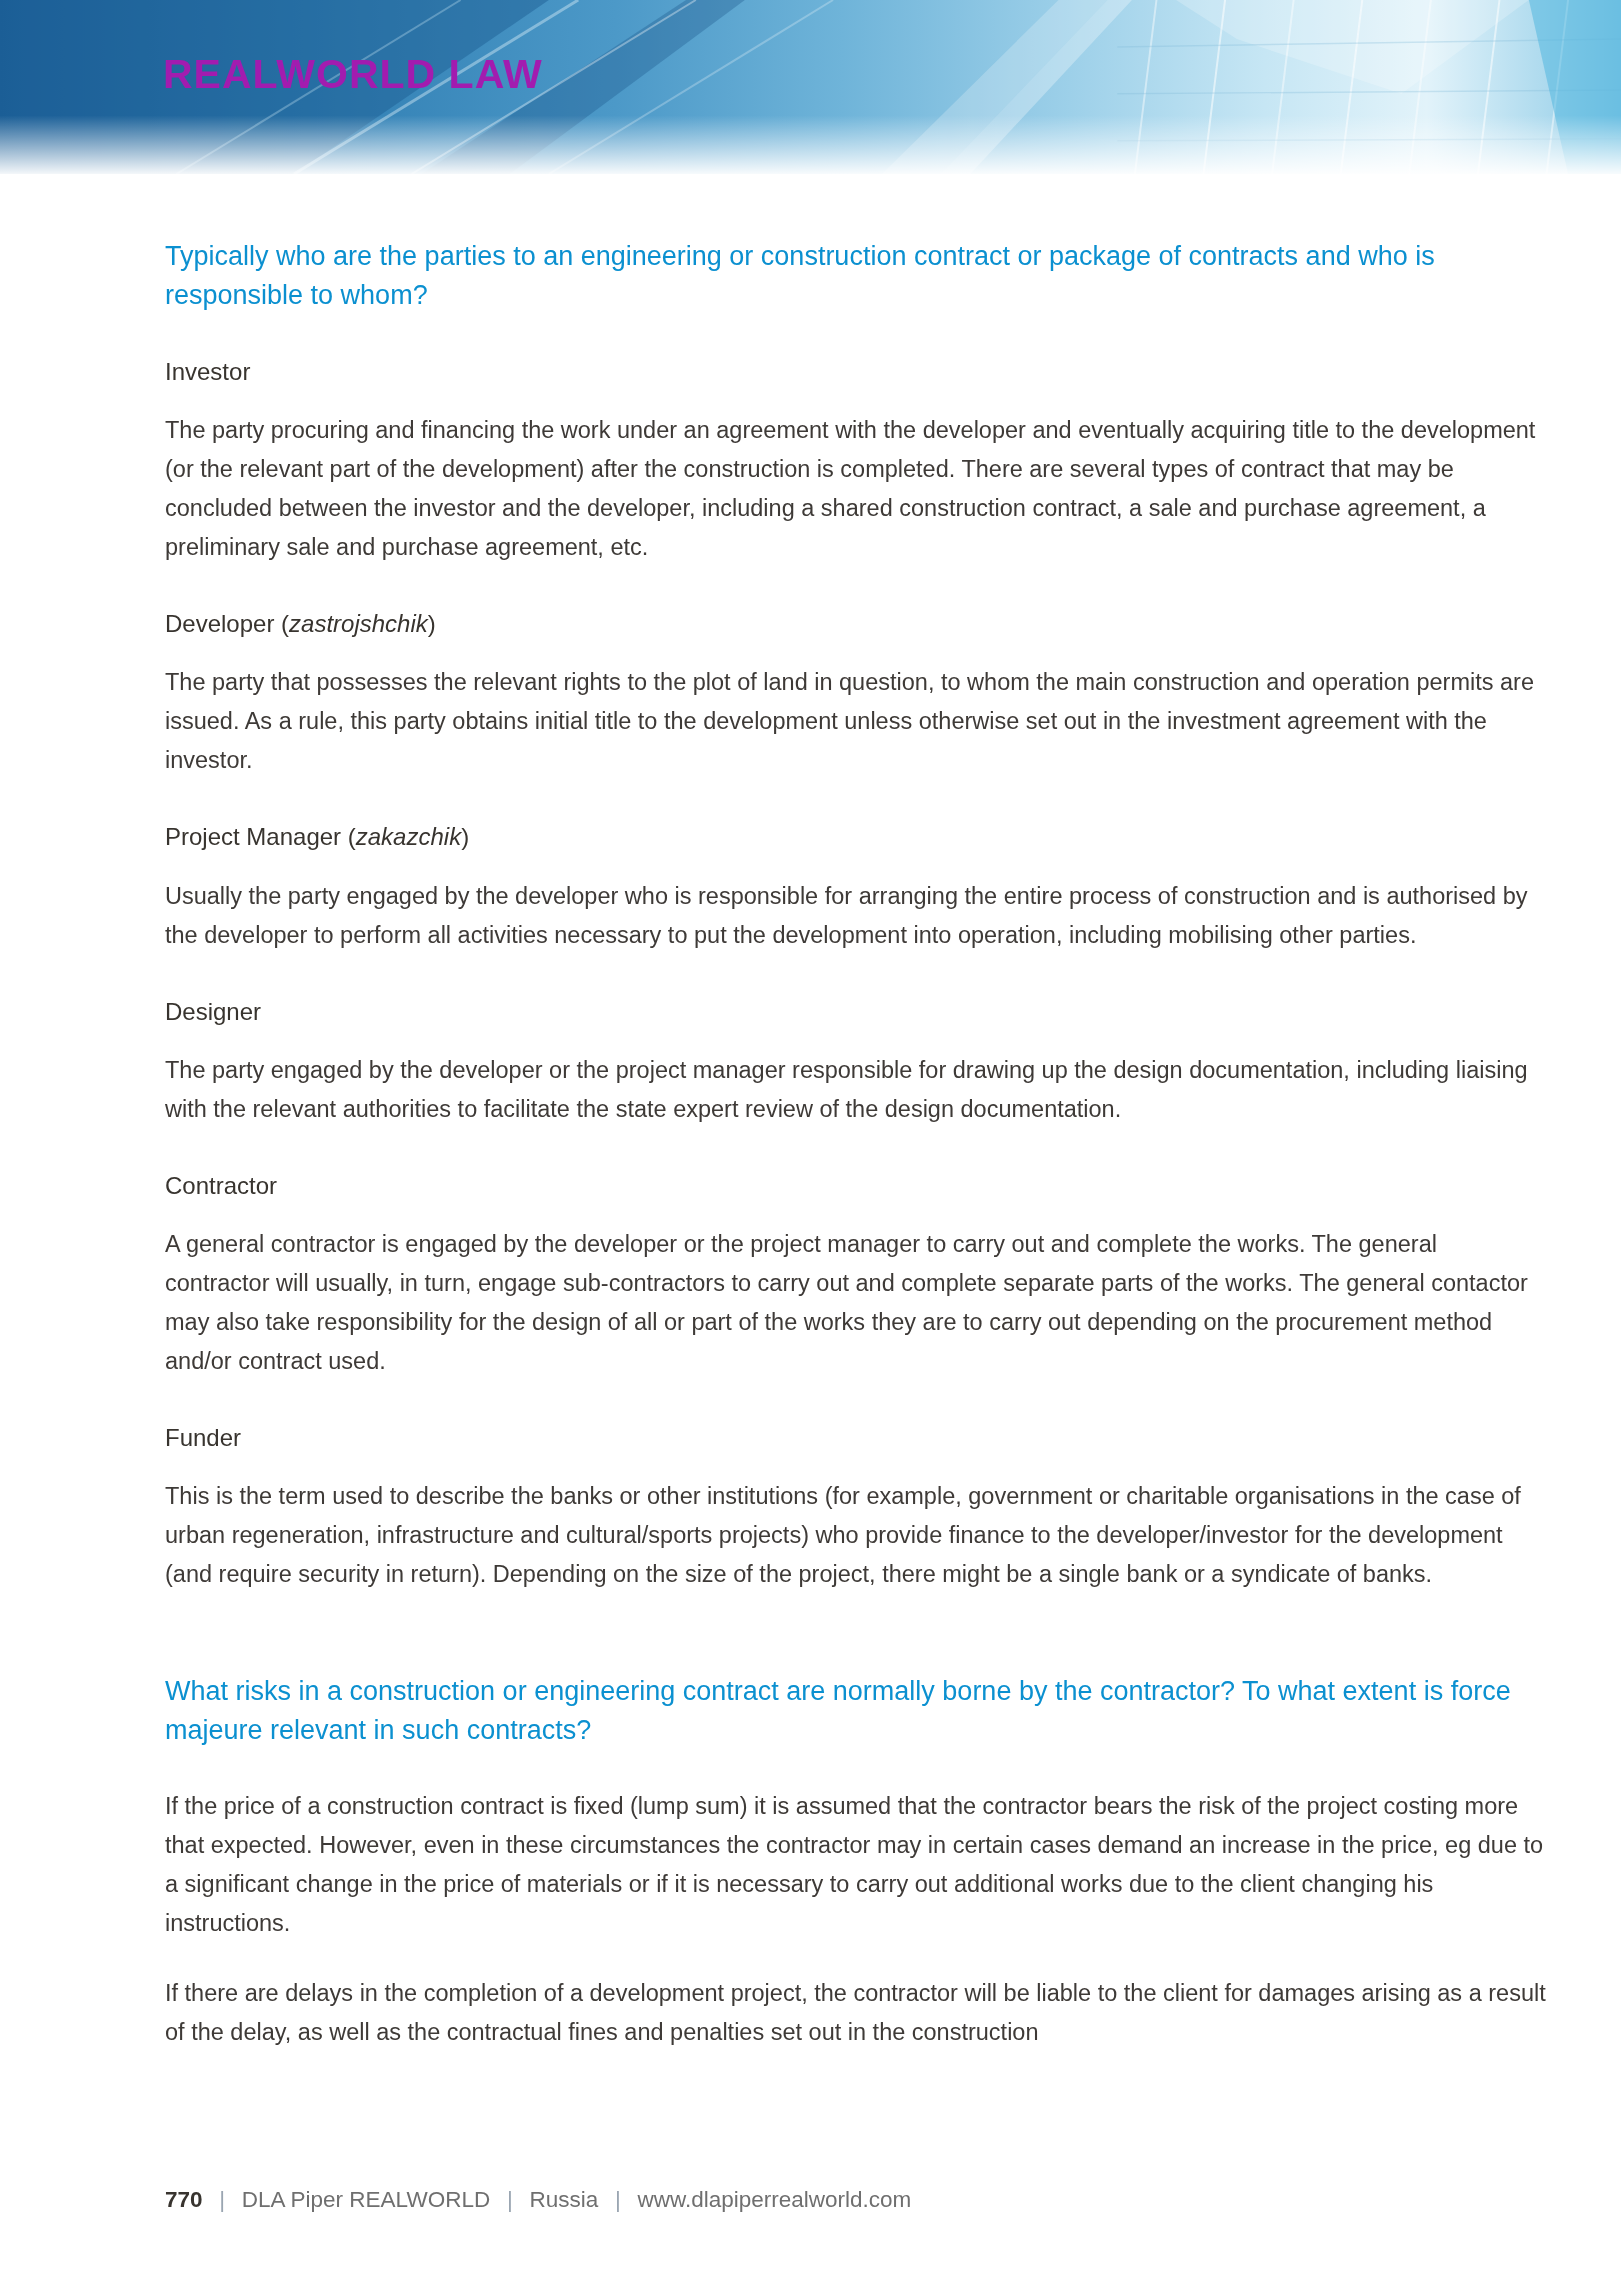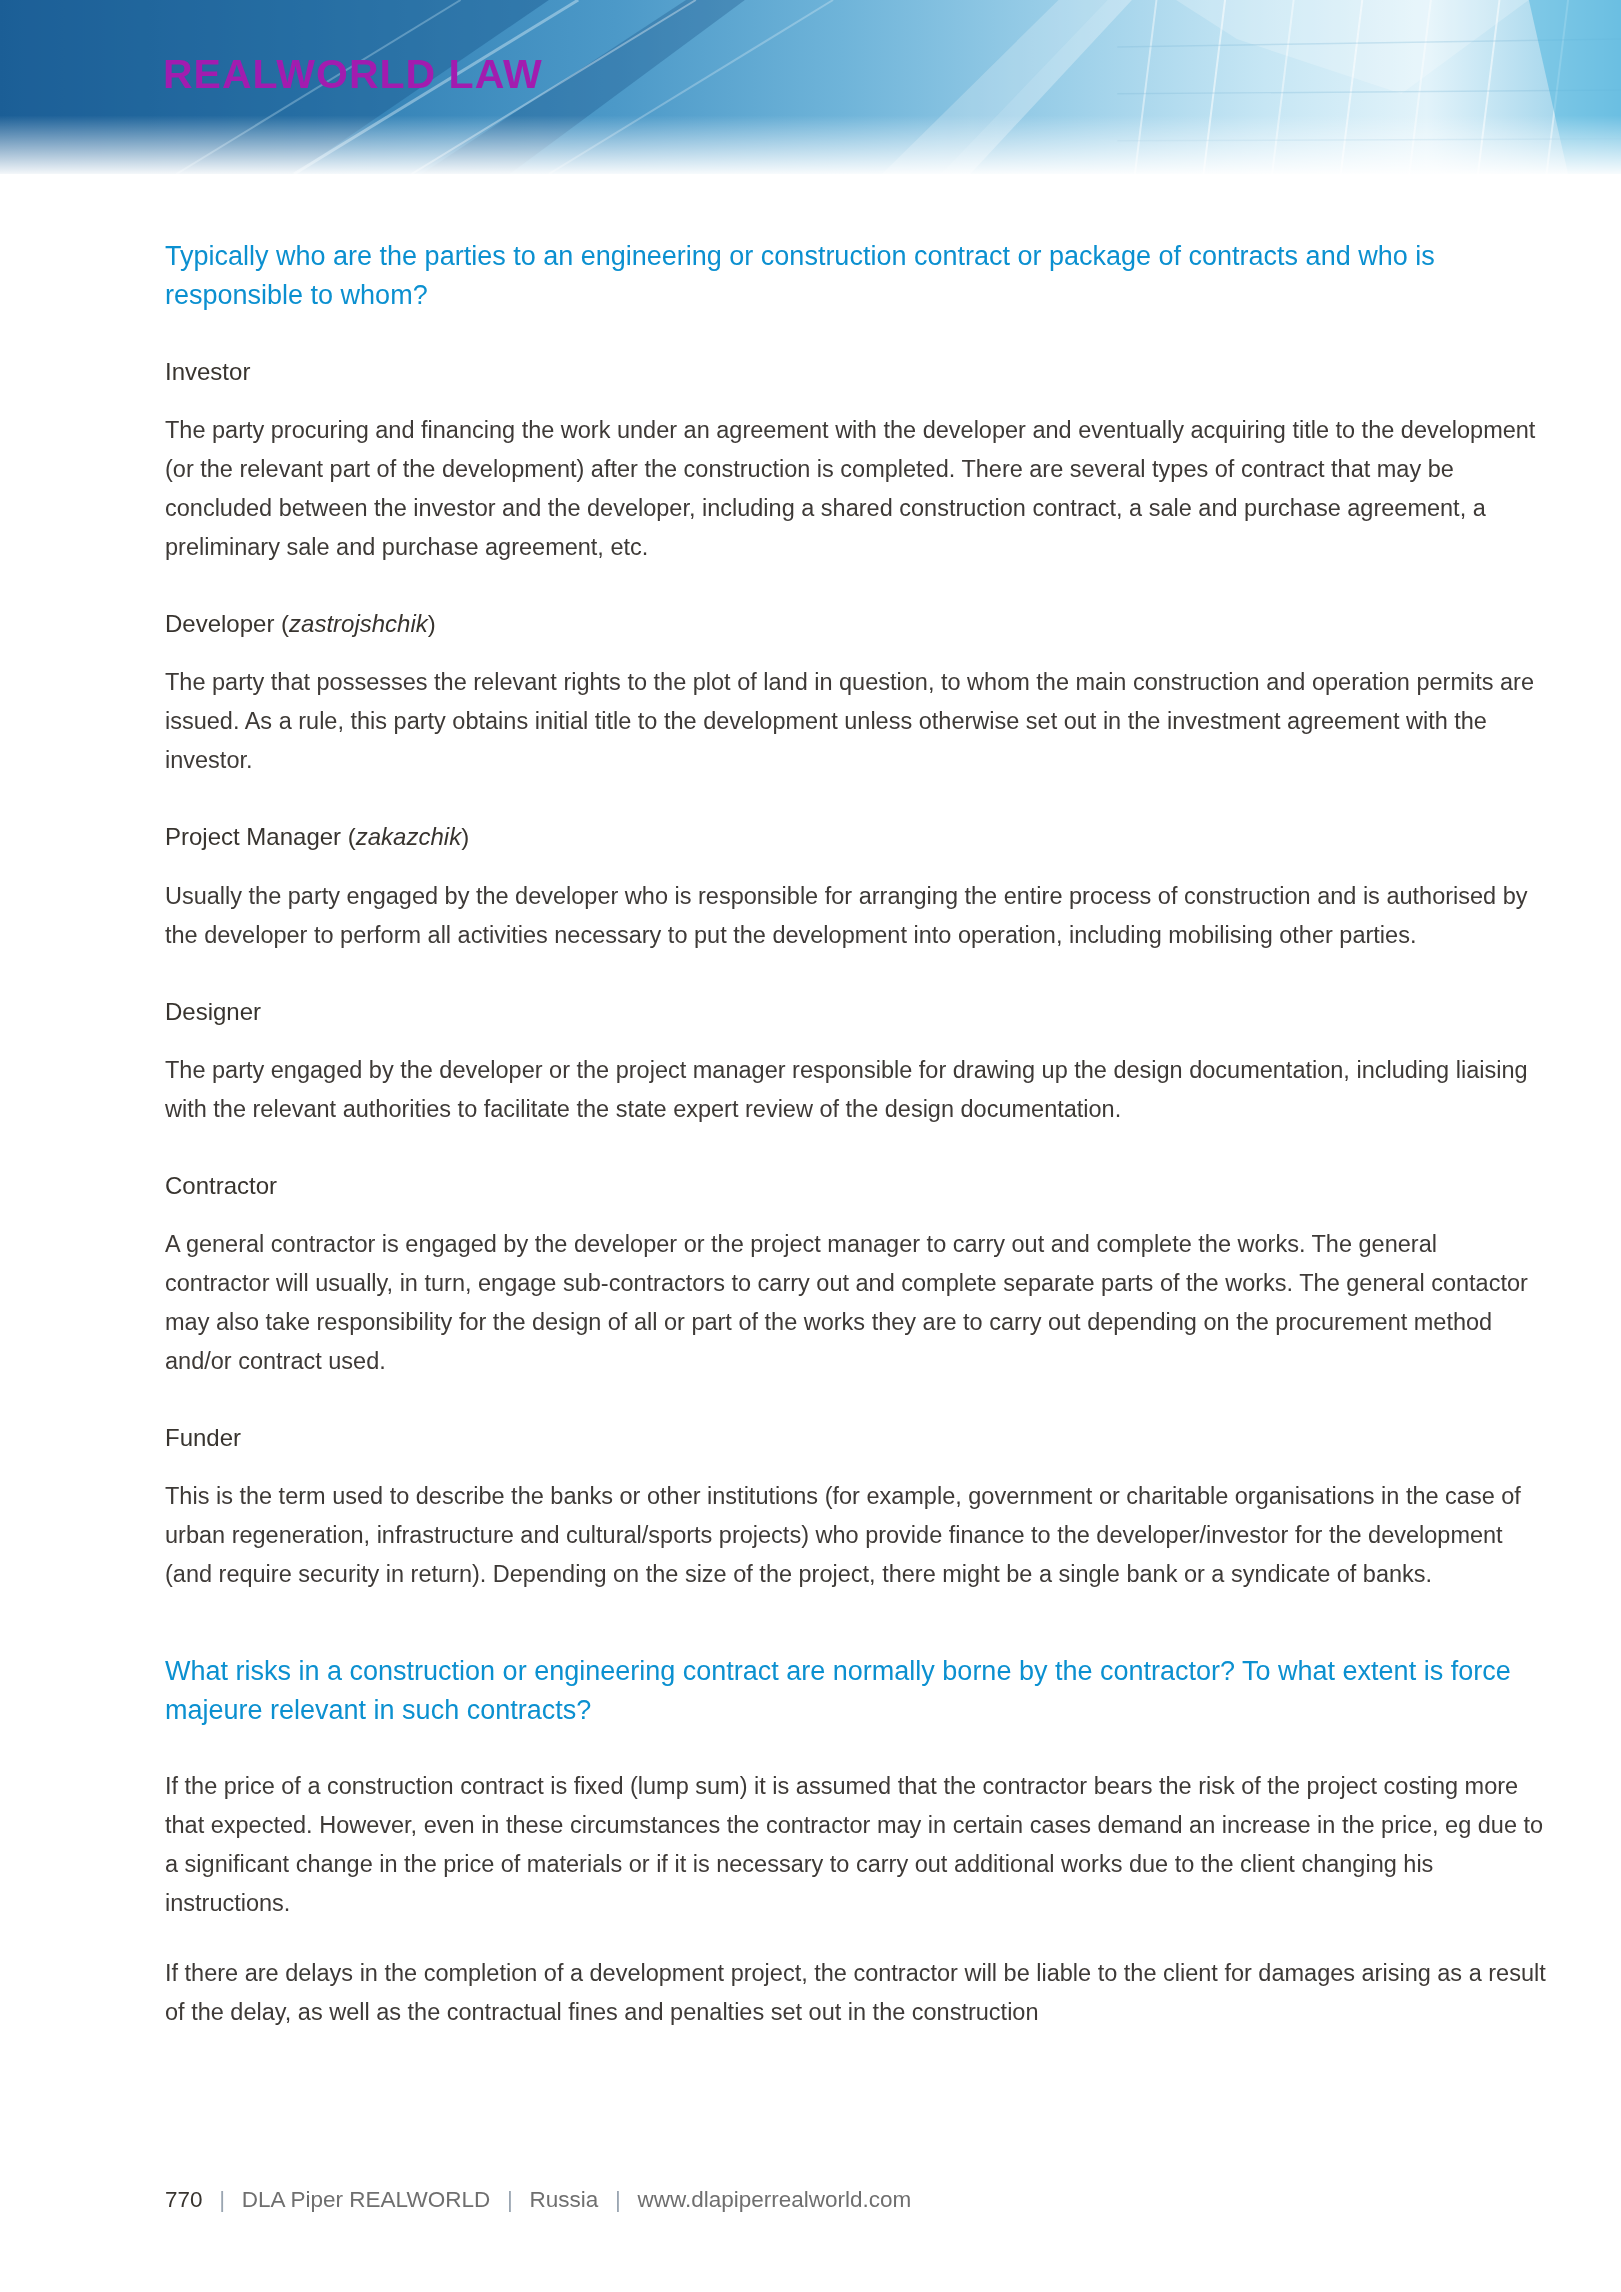--- a/index.html
+++ b/index.html
@@ -29,21 +29,21 @@
   
   .content { padding: 63px 74px 0 165px; }
 
   .question {
     color: #0b90d0;
     font-size: 27px;
     font-weight: 400;
     line-height: 1.45;
     margin: 0 0 37px 0;
   }
-  .question.second { margin-top: 58px; }
+  .question.second { margin-top: 78px; }
 
   .subheading {
     font-size: 24px;
     font-weight: 400;
     color: #38342f;
     margin: 43px 0 25.5px 0;
     line-height: 1.15;
   }
   .subheading em { font-style: italic; }
 
@@ -58,21 +58,21 @@
   .page-footer {
     position: absolute;
     left: 165px;
     bottom: 80px;
     display: flex;
     align-items: baseline;
     gap: 16.7px;
     font-size: 22.5px;
     color: #6f6f6f;
   }
-  .page-footer .page-num { color: #38342f; font-weight: 400; }
+  .page-footer .page-num { color: #38342f; font-weight: 700; }
   .page-footer .sep { color: #9aa5b1; }
 </style>
 </head>
 <body>
 
 <header class="banner">
   <svg viewBox="0 0 1654 178" preserveAspectRatio="none" aria-hidden="true">
     <defs>
       <linearGradient id="bgGrad" x1="0" y1="0" x2="1" y2="0">
         <stop offset="0" stop-color="#1d629c"></stop>

